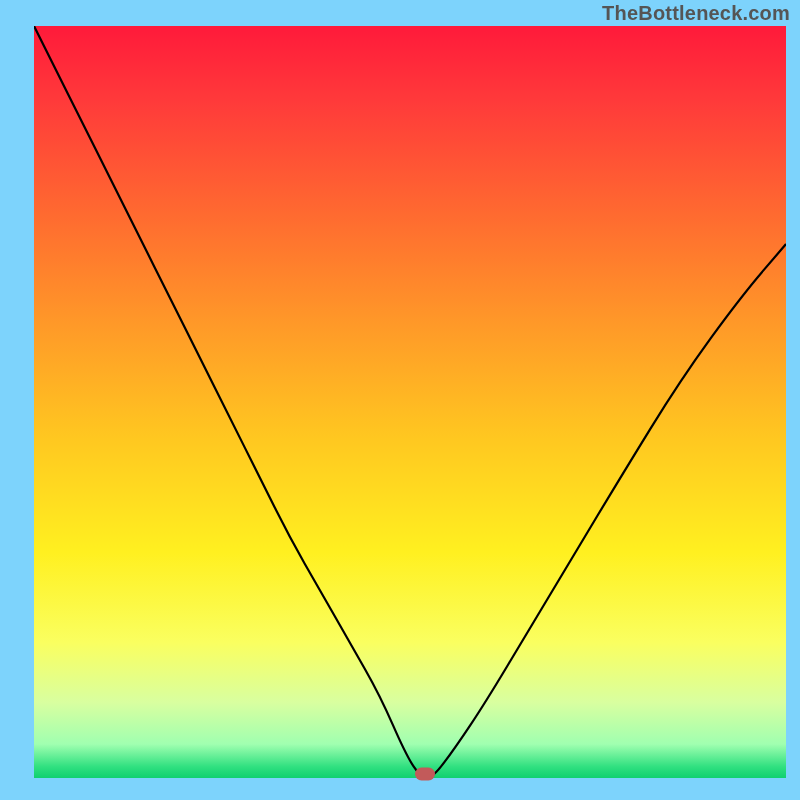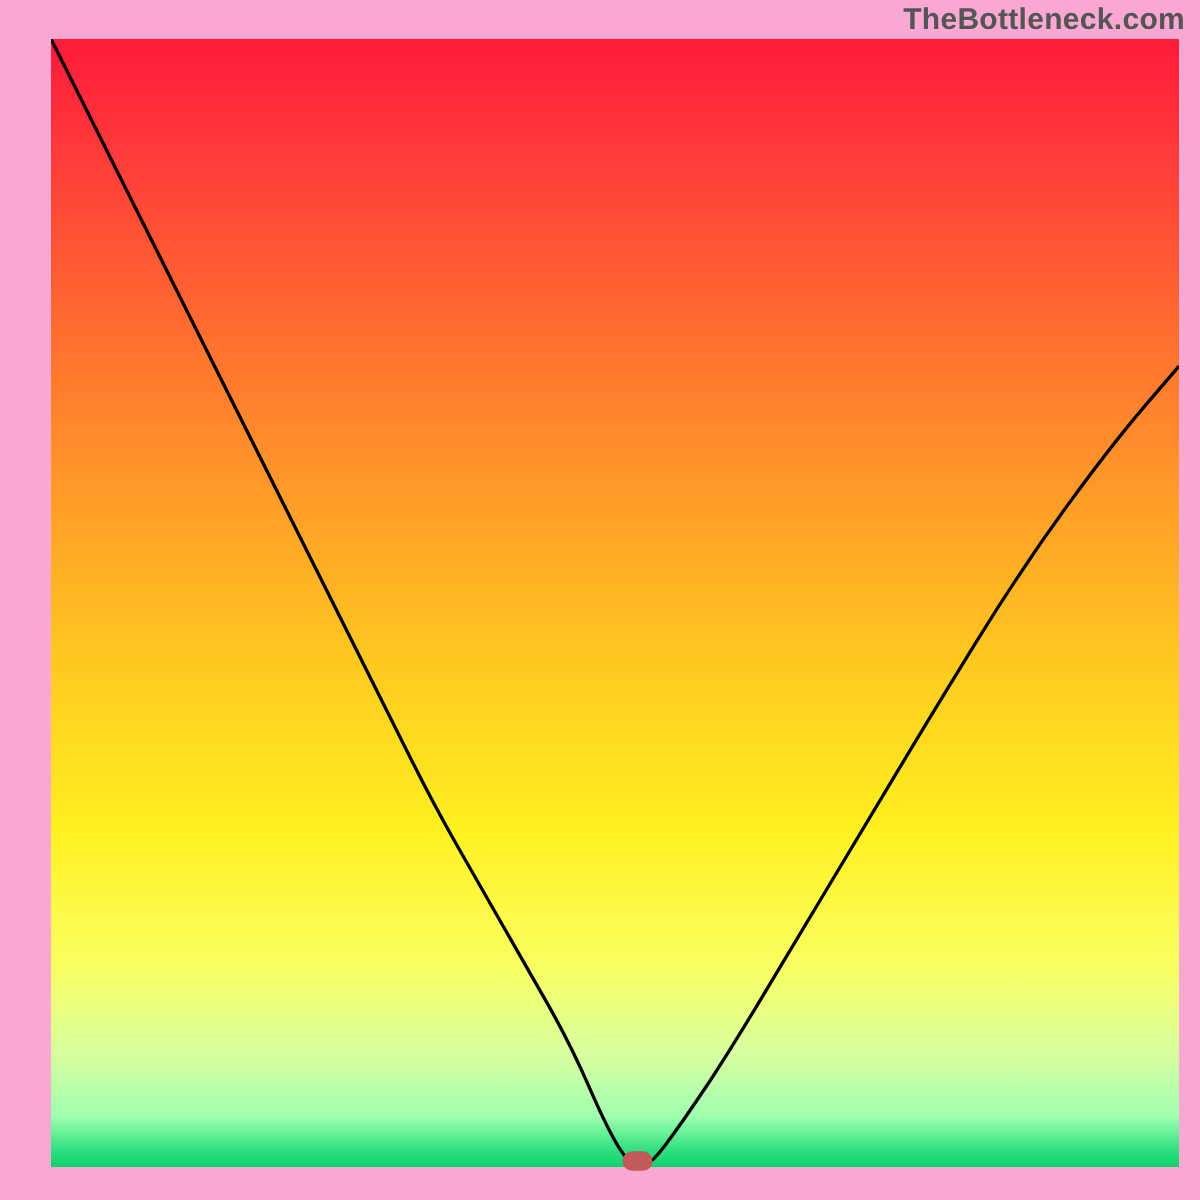--- a/index.html
+++ b/index.html
@@ -8,21 +8,21 @@
     width: 800px;
     height: 800px;
     background: #000;
     overflow: hidden;
     font-family: Arial, Helvetica, sans-serif;
   }
   .frame {
     position: relative;
     width: 800px;
     height: 800px;
-    background: #f9a8d4;
+    background: #7dd3fc;
   }
   .attribution {
     position: absolute;
     top: 2px;
     right: 10px;
     color: #555;
     font-size: 20px;
     font-weight: 600;
     letter-spacing: 0.2px;
     z-index: 30;

